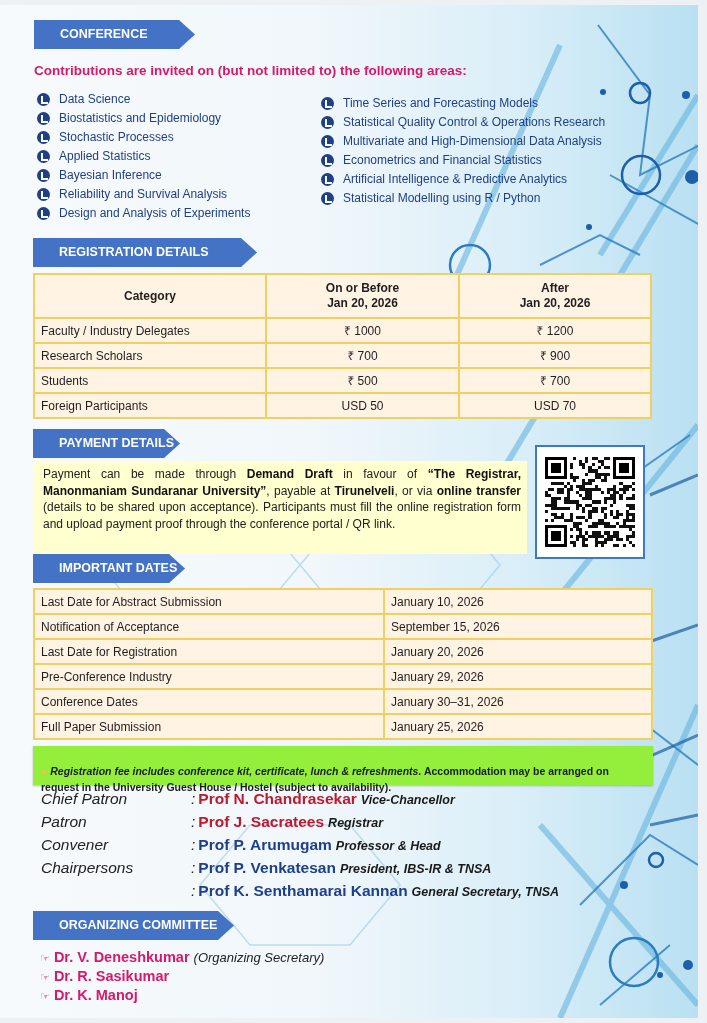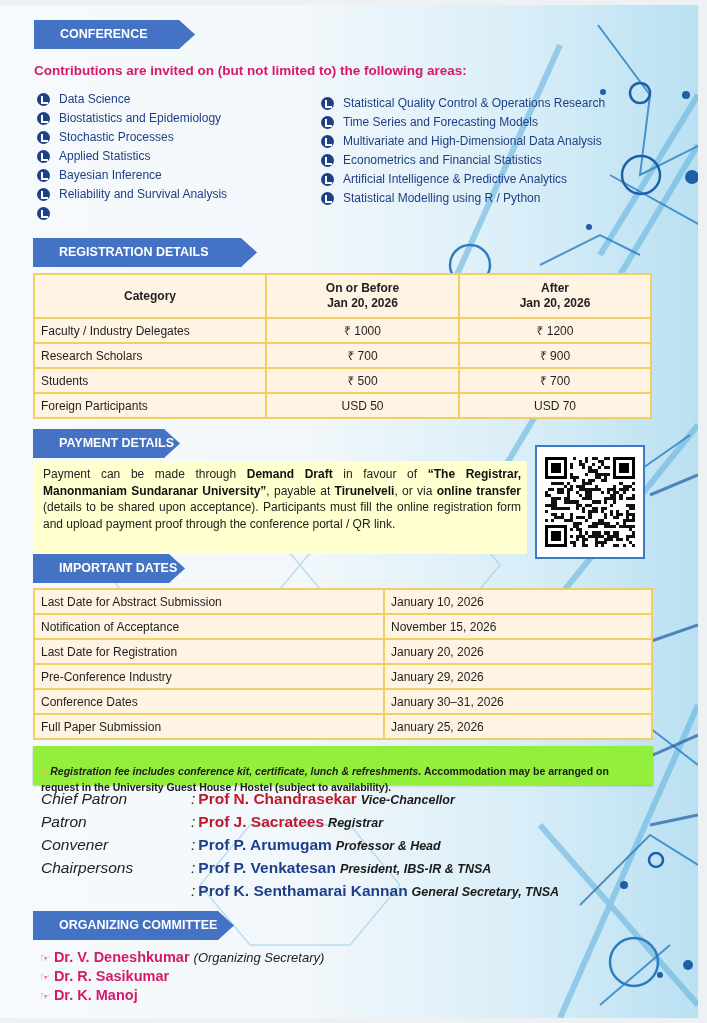--- a/index.html
+++ b/index.html
@@ -156,31 +156,32 @@
     <li>
         <span class="bullet"></span>
         <span>Bayesian Inference</span>
       </li>
     <li>
         <span class="bullet"></span>
         <span>Reliability and Survival Analysis</span>
       </li>
     <li>
         <span class="bullet"></span>
+        <span>Design and Analysis of Experiments</span>
       </li>
   </ul>
 
   <ul class="topics" style="left:321px;top:86px;">
     <li>
         <span class="bullet"></span>
+        <span>Time Series and Forecasting Models</span>
+      </li>
+    <li>
+        <span class="bullet"></span>
         <span>Statistical Quality Control &amp; Operations Research</span>
-      </li>
-    <li>
-        <span class="bullet"></span>
-        <span>Time Series and Forecasting Models</span>
       </li>
     <li>
         <span class="bullet"></span>
         <span>Multivariate and High-Dimensional Data Analysis</span>
       </li>
     <li>
         <span class="bullet"></span>
         <span>Econometrics and Financial Statistics</span>
       </li>
     <li>
@@ -533,21 +534,21 @@
   <div class="section-tag" style="left:33px;top:549px;width:152px;">IMPORTANT DATES</div>
 
   <table class="dates-table">
     <tbody>
         <tr>
           <td>Last Date for Abstract Submission</td>
           <td class="d">January 10, 2026</td>
         </tr>
     <tr>
           <td>Notification of Acceptance</td>
-          <td class="d">November 15, 2026</td>
+          <td class="d">September 15, 2026</td>
         </tr>
     <tr>
           <td>Last Date for Registration</td>
           <td class="d">January 20, 2026</td>
         </tr>
     <tr>
           <td>Pre-Conference Industry</td>
           <td class="d">January 29, 2026</td>
         </tr>
     <tr>

